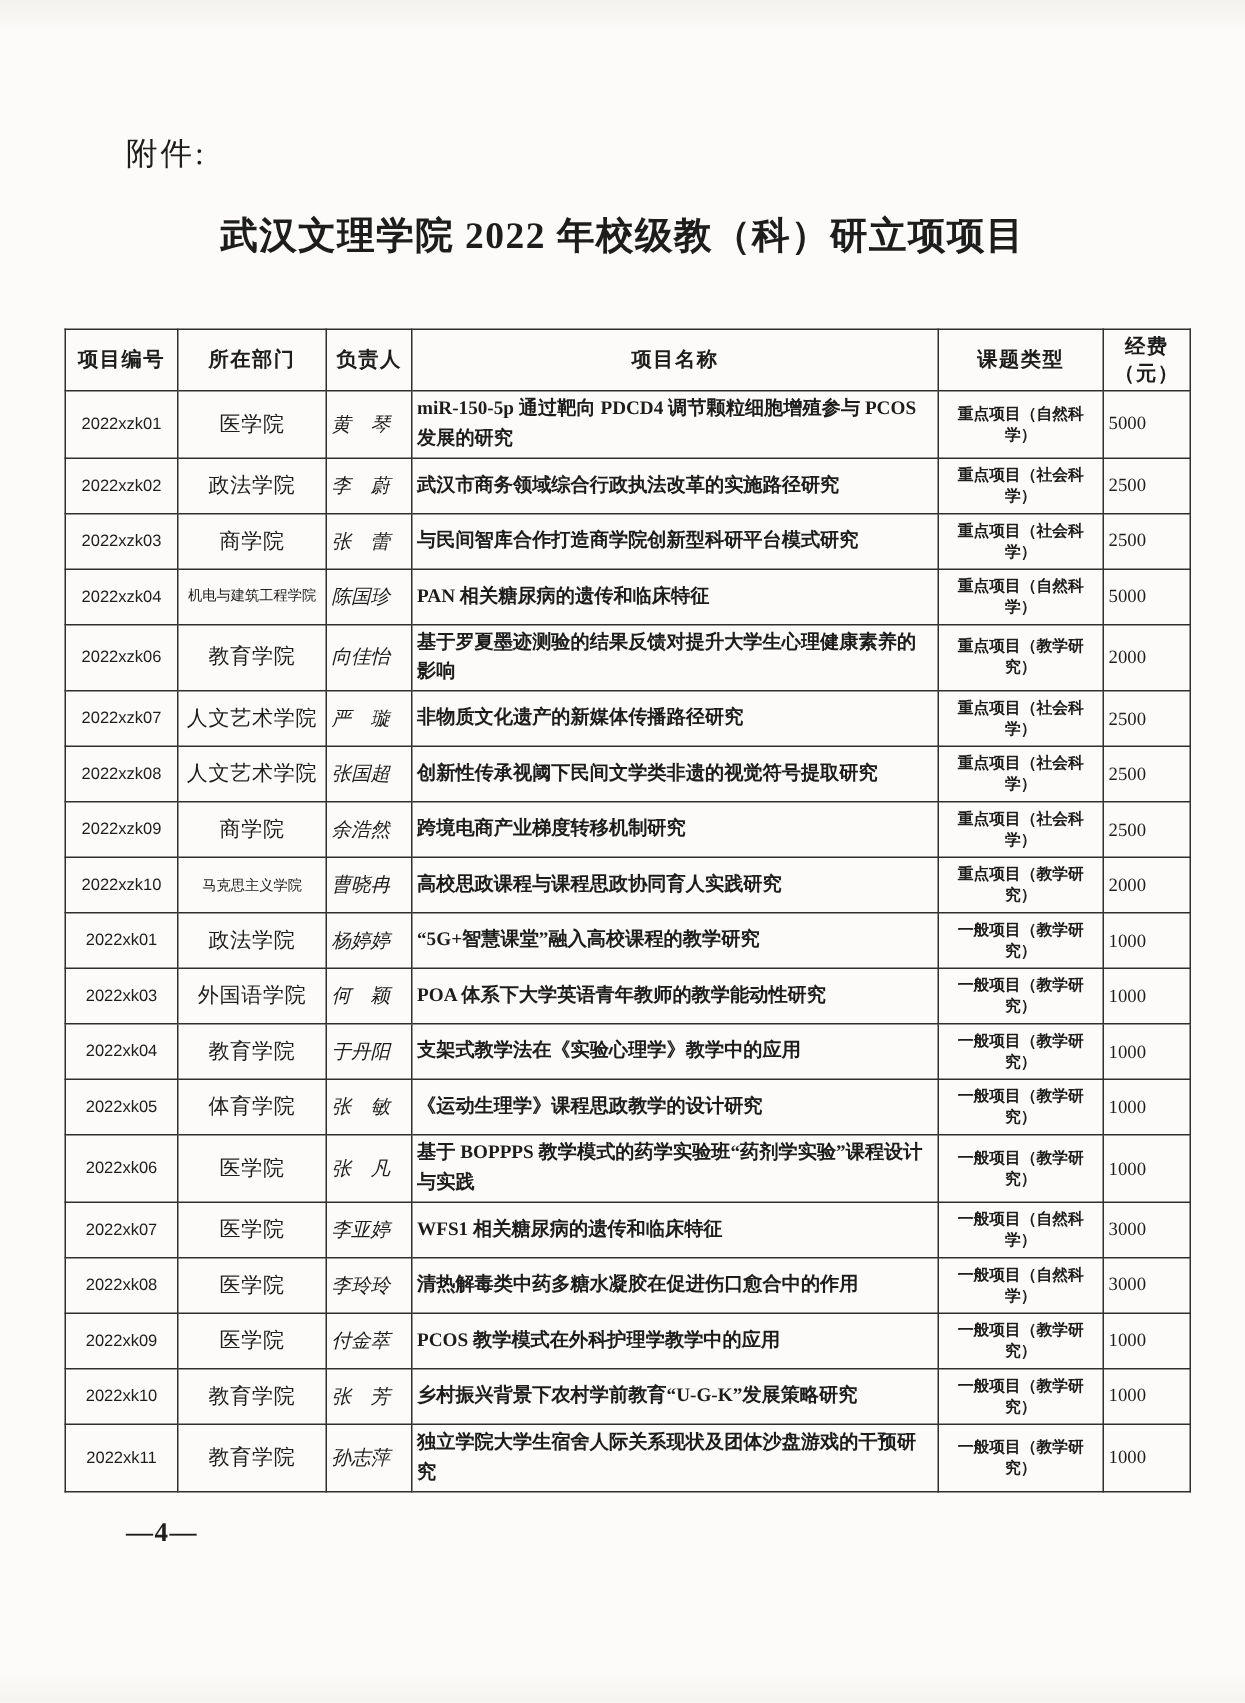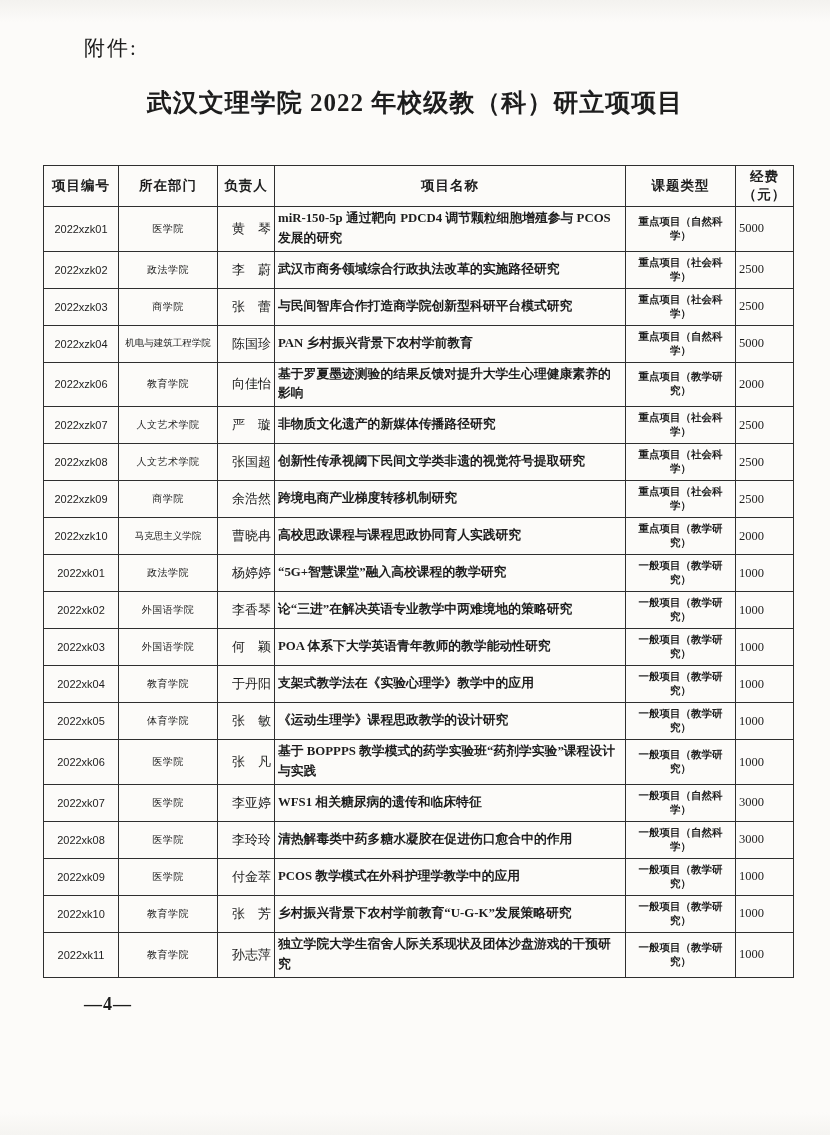--- a/index.html
+++ b/index.html
@@ -9,21 +9,22 @@
   }
   body {
     width: 830px;
     min-height: 1135px;
     font-family: "Liberation Serif", "DejaVu Serif", serif;
     color: #1d1d1d;
     position: relative;
     background: linear-gradient(180deg, #f3f2ef 0%, #fcfbf9 2%, #fcfbf9 98%, #f5f4f1 100%);
   }
   .page {
-    padding-top: 34px;
+    padding-top: 66px;
+    margin-top: 22px;
   }
   .attachment-label {
     margin-left: 84px;
     font-size: 21px;
     letter-spacing: 2px;
     font-weight: 500;
   }
   .doc-title {
     margin-top: 24px;
     text-align: center;
@@ -47,23 +48,23 @@
   }
   .projects-table th {
     font-size: 13.5px;
     font-weight: bold;
     height: 34px;
     text-align: center;
     letter-spacing: 1px;
   }
   .projects-table tr { height: 37px; }
   .col-id   { font-size: 11px;   text-align: center; font-family: Liberation Sans, sans-serif; }
-  .col-dept { font-size: 10px;   text-align: center; letter-spacing: 0.5px; }
+  .col-dept { font-size: 14px;   text-align: center; letter-spacing: 0.5px; }
   .col-dept.dept-small { font-size: 9.5px; letter-spacing: 0; }
-  .col-leader { font-size: 13px; text-align: right; }
+  .col-leader { font-size: 13px; text-align: left; font-style: italic; }
   .col-name { font-size: 12.8px; font-weight: 600; text-align: left; line-height: 1.55; padding: 2px 5px; }
   .col-type { font-size: 10.5px; text-align: center; font-weight: 600; letter-spacing: 0; }
   .col-fund { font-size: 12.5px; text-align: left; }
   .page-number {
     margin: 16px 0 30px 84px;
     font-size: 18px;
     font-weight: 600;
     letter-spacing: 1px;
   }
 </style>
@@ -117,21 +118,21 @@
           <td class="col-dept">商学院</td>
           <td class="col-leader">张　蕾</td>
           <td class="col-name">与民间智库合作打造商学院创新型科研平台模式研究</td>
           <td class="col-type">重点项目（社会科学）</td>
           <td class="col-fund">2500</td>
         </tr>
         <tr>
           <td class="col-id">2022xzk04</td>
           <td class="col-dept dept-small">机电与建筑工程学院</td>
           <td class="col-leader">陈国珍</td>
-          <td class="col-name">PAN 乡村振兴背景下农村学前教育</td>
+          <td class="col-name">PAN 相关糖尿病的遗传和临床特征</td>
           <td class="col-type">重点项目（自然科学）</td>
           <td class="col-fund">5000</td>
         </tr>
         <tr>
           <td class="col-id">2022xzk06</td>
           <td class="col-dept">教育学院</td>
           <td class="col-leader">向佳怡</td>
           <td class="col-name">基于罗夏墨迹测验的结果反馈对提升大学生心理健康素养的影响</td>
           <td class="col-type">重点项目（教学研究）</td>
           <td class="col-fund">2000</td>
@@ -170,28 +171,20 @@
         </tr>
         <tr>
           <td class="col-id">2022xk01</td>
           <td class="col-dept">政法学院</td>
           <td class="col-leader">杨婷婷</td>
           <td class="col-name">“5G+智慧课堂”融入高校课程的教学研究</td>
           <td class="col-type">一般项目（教学研究）</td>
           <td class="col-fund">1000</td>
         </tr>
         <tr>
-          <td class="col-id">2022xk02</td>
-          <td class="col-dept">外国语学院</td>
-          <td class="col-leader">李香琴</td>
-          <td class="col-name">论“三进”在解决英语专业教学中两难境地的策略研究</td>
-          <td class="col-type">一般项目（教学研究）</td>
-          <td class="col-fund">1000</td>
-        </tr>
-        <tr>
           <td class="col-id">2022xk03</td>
           <td class="col-dept">外国语学院</td>
           <td class="col-leader">何　颖</td>
           <td class="col-name">POA 体系下大学英语青年教师的教学能动性研究</td>
           <td class="col-type">一般项目（教学研究）</td>
           <td class="col-fund">1000</td>
         </tr>
         <tr>
           <td class="col-id">2022xk04</td>
           <td class="col-dept">教育学院</td>

